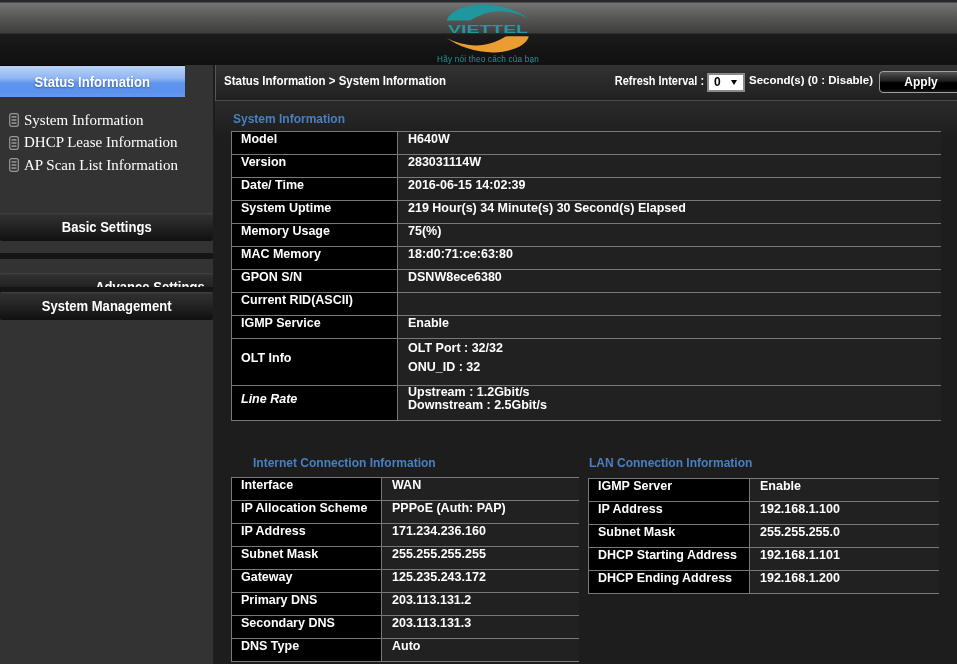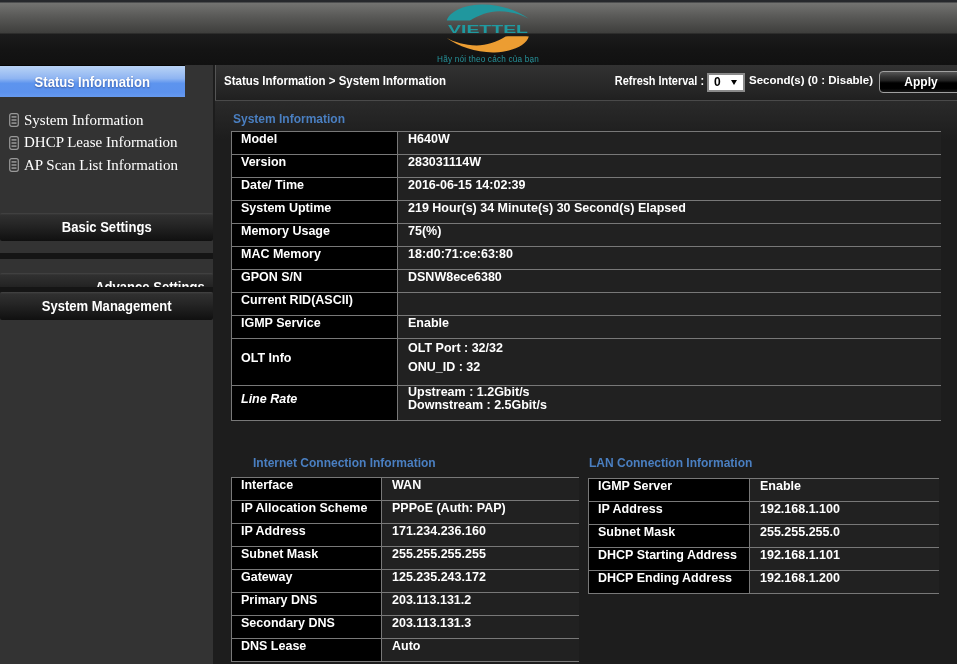--- a/index.html
+++ b/index.html
@@ -225,21 +225,21 @@
       </tr>
   <tr class="h22">
         <td class="lbl">Primary DNS</td>
         <td class="val">203.113.131.2</td>
       </tr>
   <tr class="h22">
         <td class="lbl">Secondary DNS</td>
         <td class="val">203.113.131.3</td>
       </tr>
   <tr class="h22">
-        <td class="lbl">DNS Lease</td>
+        <td class="lbl">DNS Type</td>
         <td class="val">Auto</td>
       </tr>
 </tbody>
   </table>
 
 <div class="abs btitle" style="left:589px; top:456px;">LAN Connection Information</div>
 <table class="abs" style="left:588px; top:478px; width:351px;">
   <colgroup>
       <col style="width:161px">
       <col>

